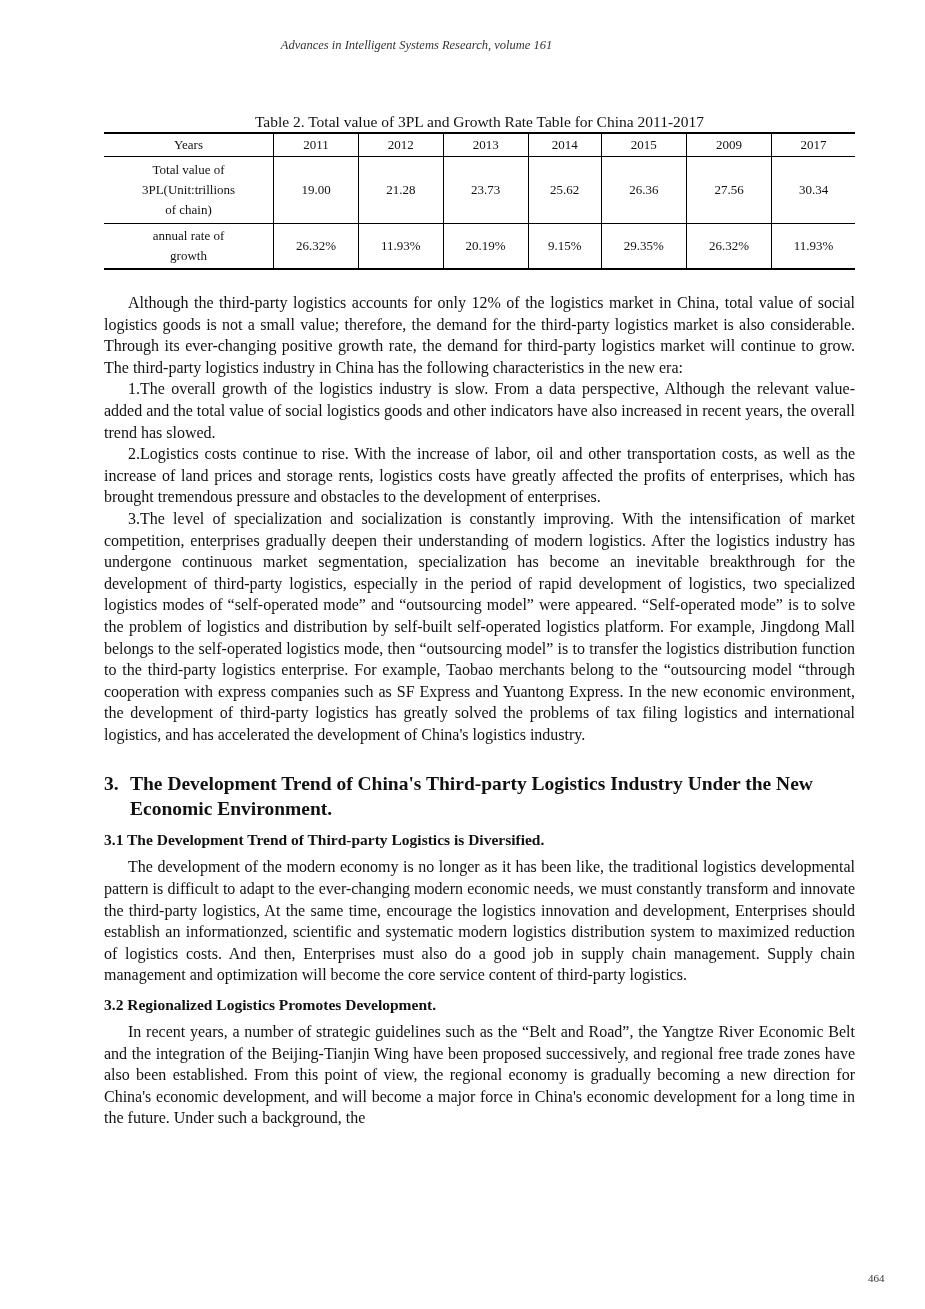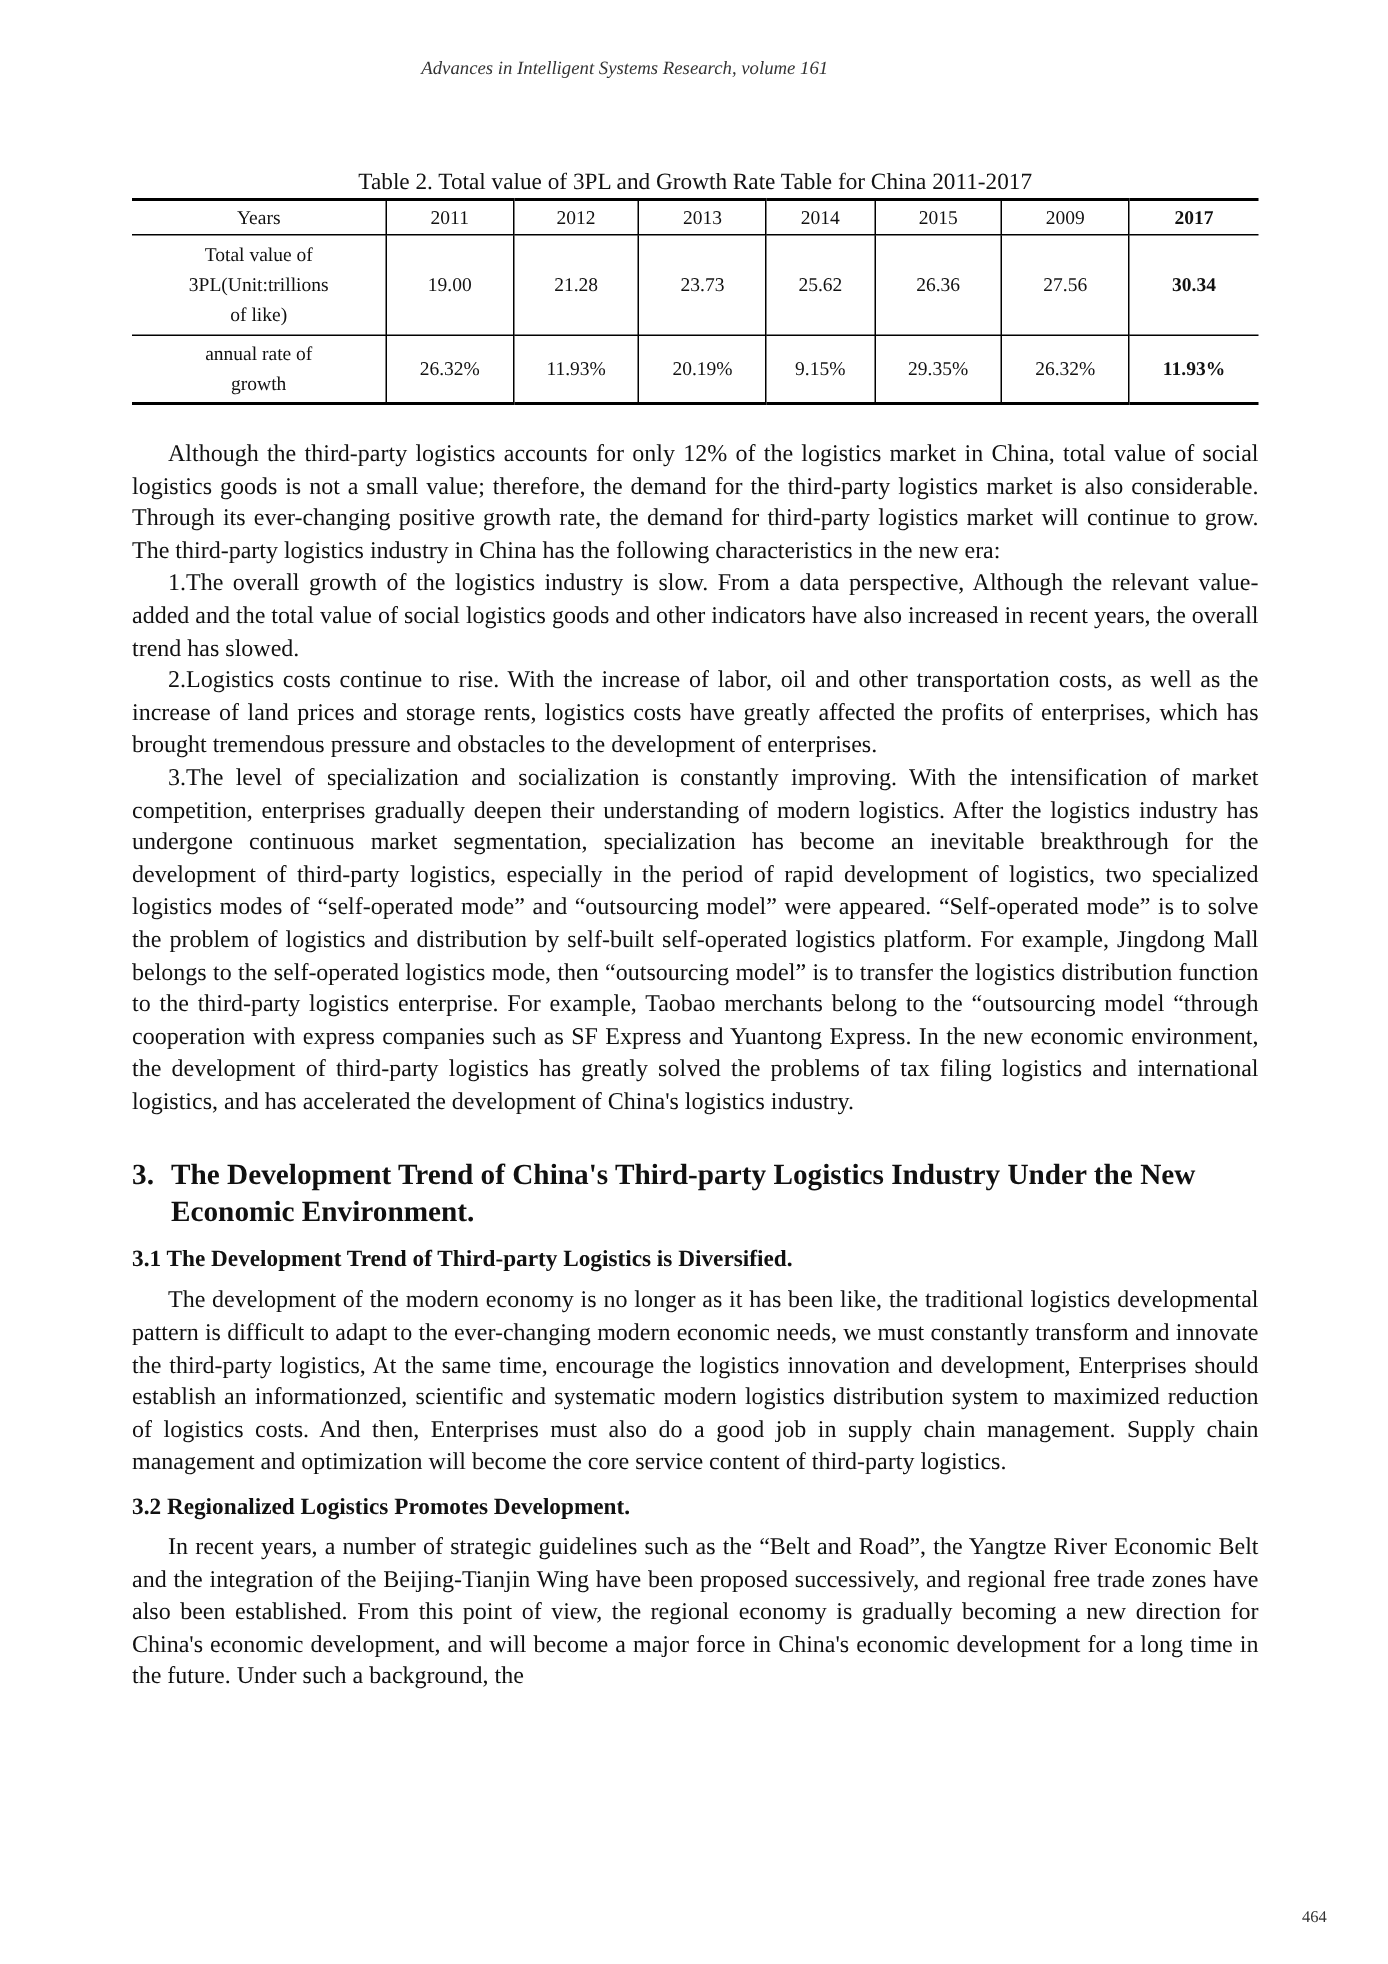--- a/index.html
+++ b/index.html
@@ -5,35 +5,35 @@
   html, body { margin: 0; padding: 0; background: #ffffff; }
   body {
     width: 925px; height: 1309px; position: relative; overflow: hidden;
     font-family: "Liberation Serif", "DejaVu Serif", serif; color: #111;
   }
   .running-head {
     position: absolute; top: 38px; left: 0; width: 833px; text-align: center;
     font-style: italic; font-size: 12.5px; color: #333;
   }
   .content {
-    position: absolute; left: 88px; top: 112px; width: 751px;
+    position: absolute; left: 104px; top: 112px; width: 751px;
   }
   .table-caption {
     text-align: center; font-size: 15.5px; line-height: 20px; margin: 0;
   }
   table.data {
     width: 100%; border-collapse: collapse; font-size: 13px;
   }
   table.data td {
     border-left: 1px solid #000; border-right: 1px solid #000;
     border-bottom: 1px solid #000; text-align: center; vertical-align: middle;
     padding: 0 2px; line-height: 20px;
   }
   table.data td:first-child { border-left: none; width: 165px; }
-  table.data td:last-child { border-right: none; font-weight: bold; }
+  table.data td:last-child { border-right: none; }
   table.data tr:first-child td { border-top: 2px solid #000; }
   table.data tr:last-child td { border-bottom: 2px solid #000; }
   table.data tr.row-head td { height: 22px; }
   table.data tr.row-total td { height: 66px; }
   table.data tr.row-growth td { height: 44px; }
 
   .para {
     font-size: 16px; line-height: 21.6px; text-align: justify; margin: 0;
     text-indent: 24px;
   }
@@ -66,21 +66,21 @@
       <td>2013</td>
       <td>2014</td>
       <td>2015</td>
       <td>2009</td>
       <td>2017</td>
     </tr>
     <tr class="row-total">
       <td>
         <div>Total value of</div>
         <div>3PL(Unit:trillions</div>
-        <div>of like)</div>
+        <div>of chain)</div>
       </td>
       <td>19.00</td>
       <td>21.28</td>
       <td>23.73</td>
       <td>25.62</td>
       <td>26.36</td>
       <td>27.56</td>
       <td>30.34</td>
     </tr>
     <tr class="row-growth">

